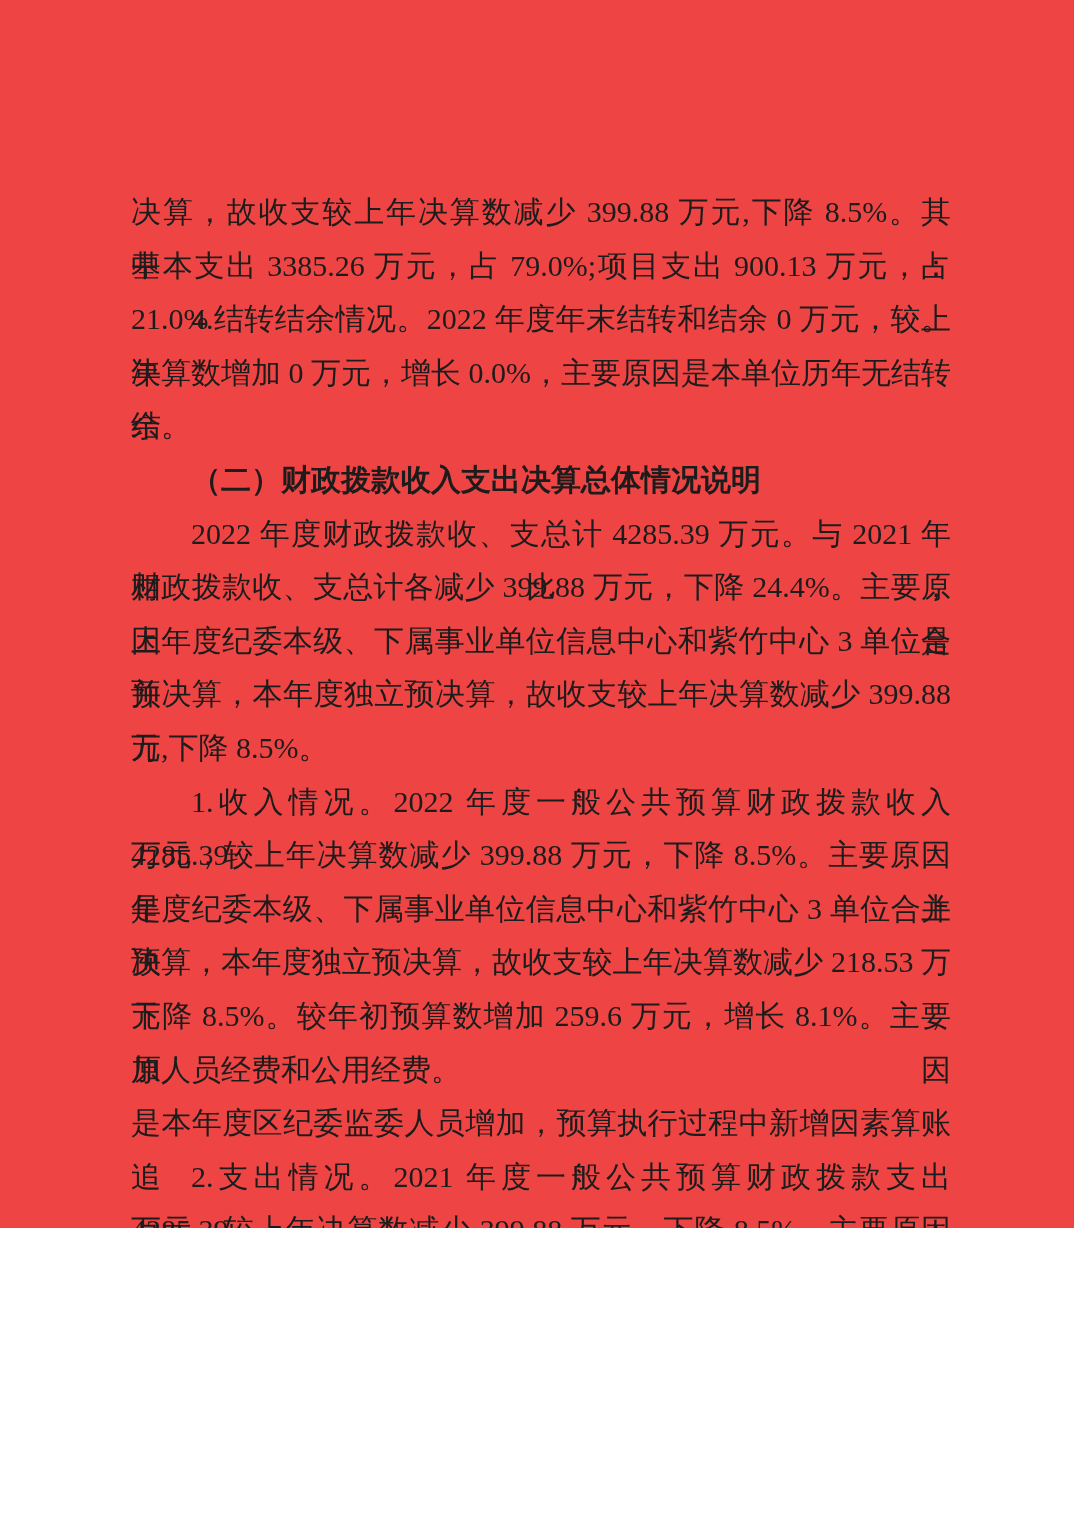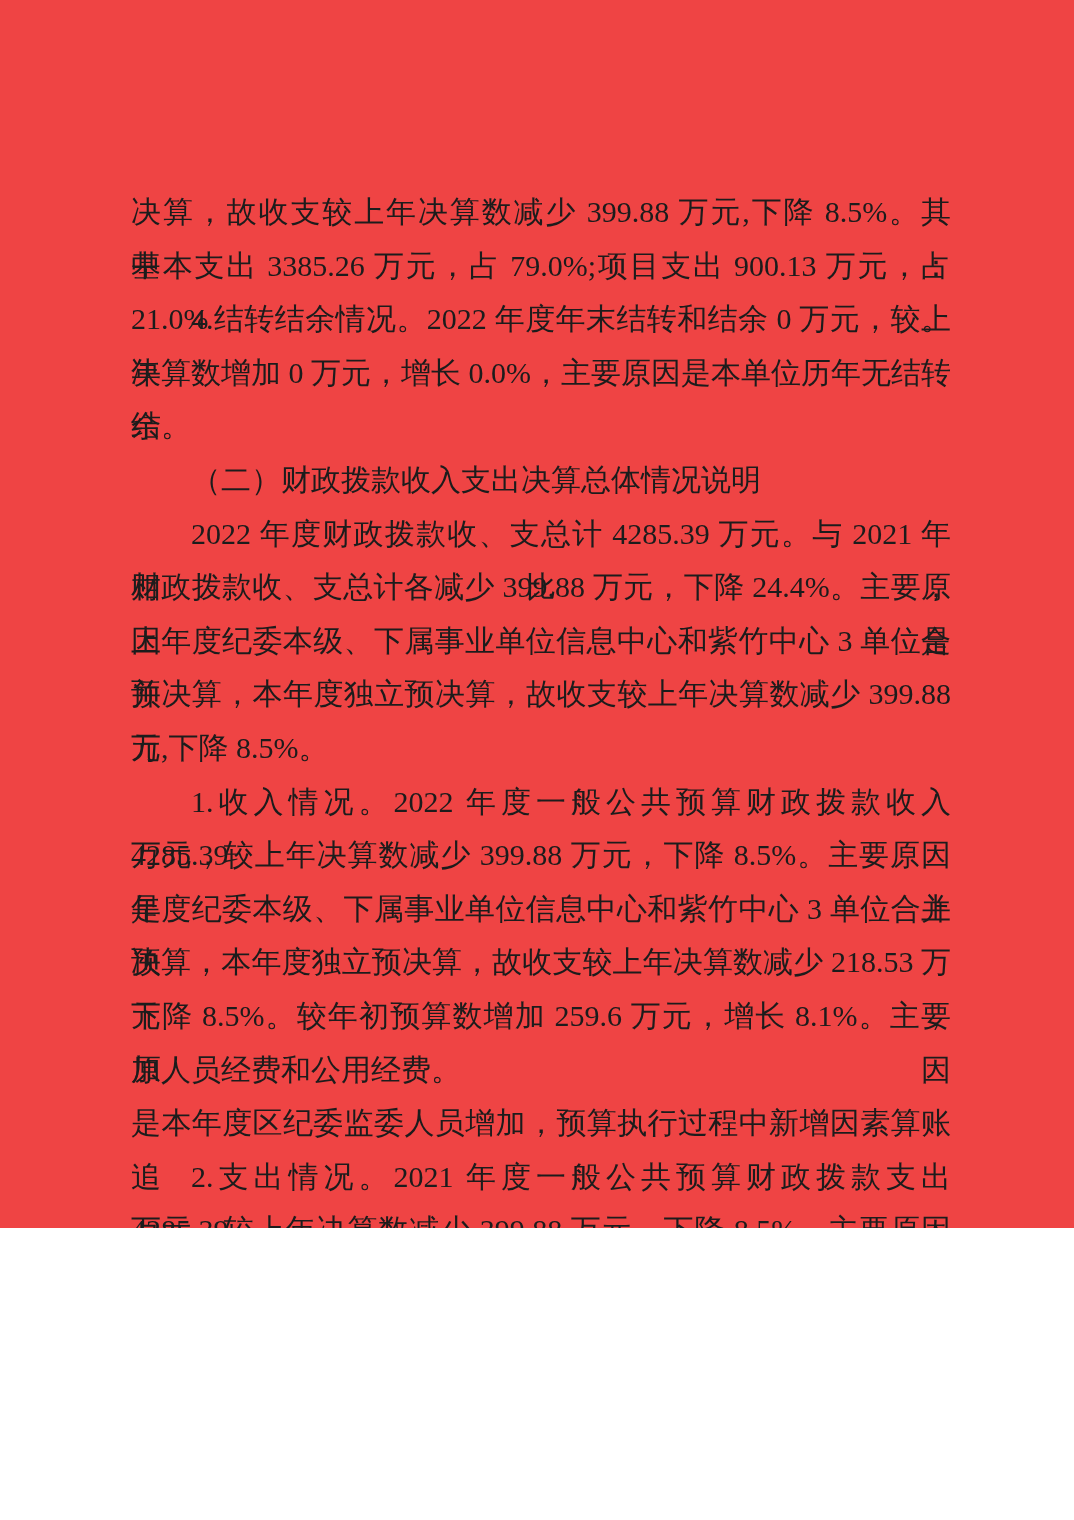--- a/index.html
+++ b/index.html
@@ -39,21 +39,21 @@
   
   .line.end {
     white-space: normal;
     text-align-last: left;
   }
   
   .line.indent {
     text-indent: 60px;
   }
   .line.heading {
-    font-weight: normal;
+    font-weight: bold;
   }
 </style>
 </head>
 <body>
 
 <div class="page">
   <div class="text-block">
     <div class="line fill">决算，故收支较上年决算数减少 399.88 万元,下降 8.5%。其中：</div>
     <div class="line fill">基本支出 3385.26 万元，占 79.0%;项目支出 900.13 万元，占 21.0%。</div>
     <div class="line fill indent">4.结转结余情况。2022 年度年末结转和结余 0 万元，较上年</div>

